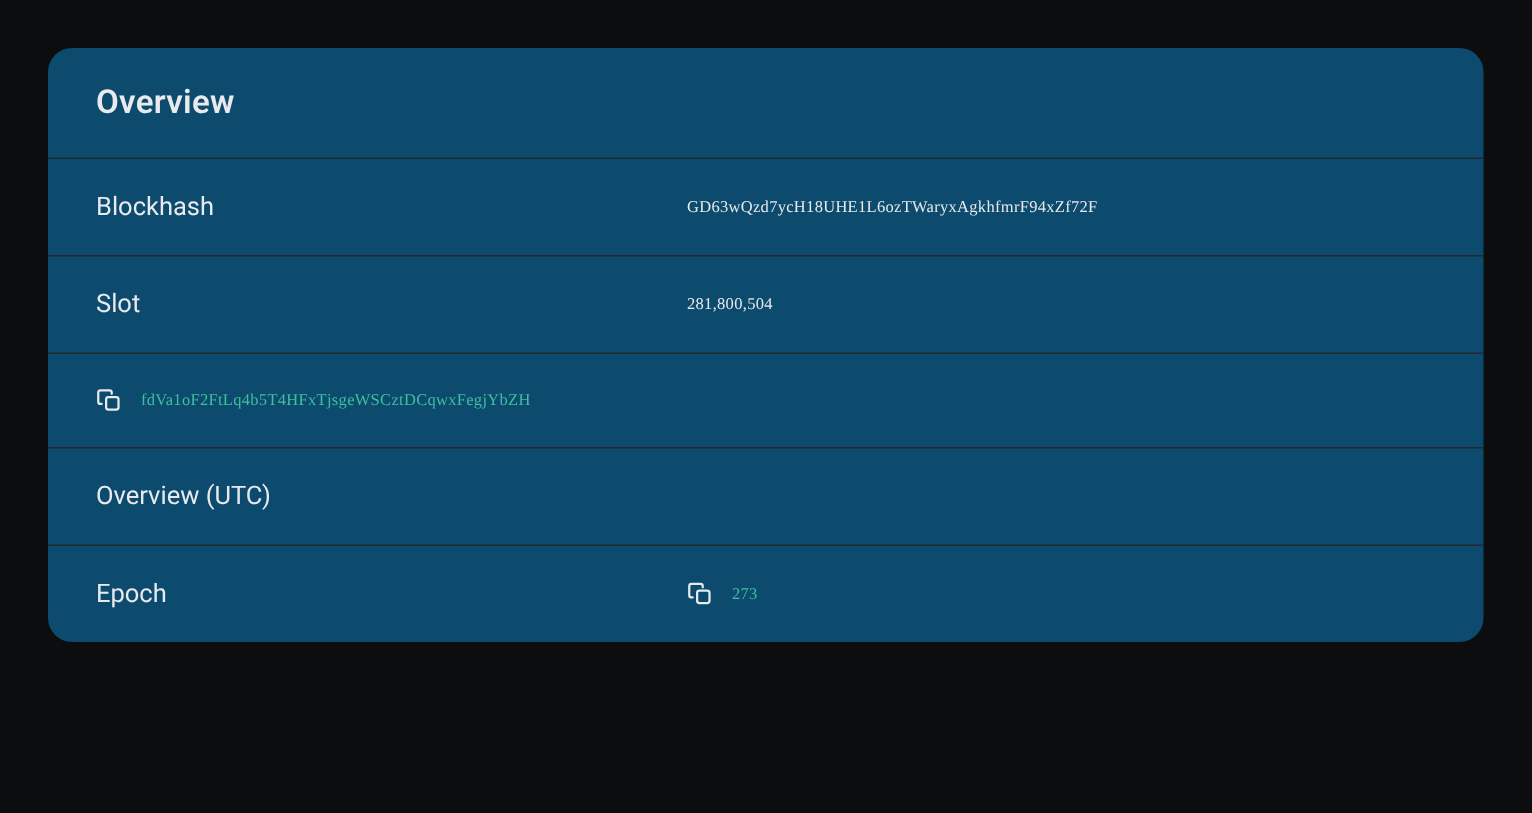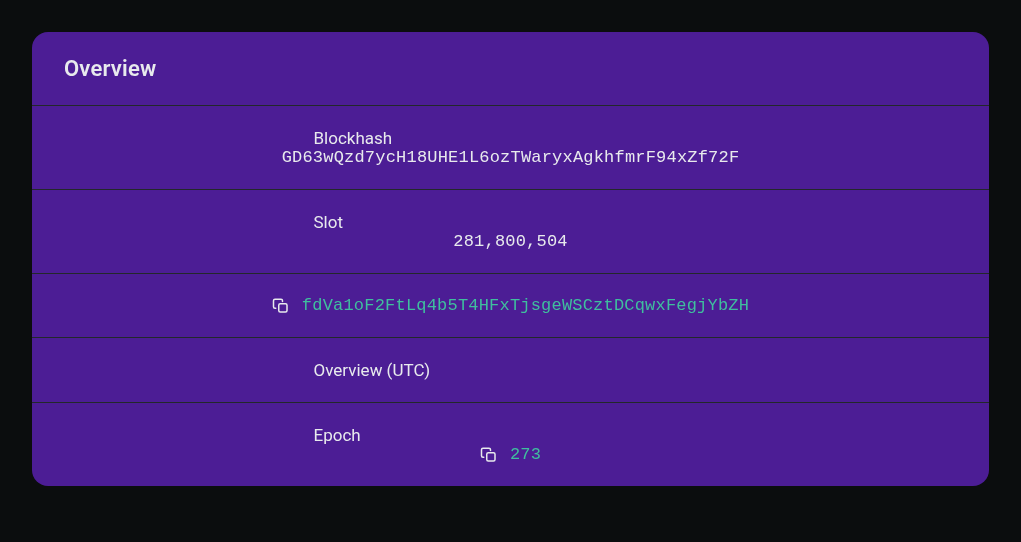--- a/index.html
+++ b/index.html
@@ -5,55 +5,53 @@
   * { box-sizing: border-box; margin: 0; padding: 0; }
   body {
     background: #0b0d0e;
     font-family: -apple-system, BlinkMacSystemFont, "Segoe UI", Roboto, Helvetica, Arial, sans-serif;
     width: 1021px;
     height: 542px;
     overflow: hidden;
     padding: 32px;
   }
   .card {
-    background: #4c1d95;
+    background: #0c4a6e;
     border-radius: 16px;
     width: 100%;
   }
   .card-header {
     padding: 24px 32px;
     border-bottom: 1px solid #23282a;
   }
   .card-title {
     color: #e8eaed;
     font-size: 22px;
     font-weight: 600;
     letter-spacing: 0.2px;
   }
   .row {
     display: flex;
-    align-items: center;
     padding: 22px 32px;
     border-bottom: 1px solid #23282a;
-    flex-direction: column;
   }
   .row:last-child { border-bottom: none; }
   .label {
     color: #e8eaed;
     font-size: 17px;
     font-weight: 400;
     width: 394px;
     flex-shrink: 0;
   }
   .value {
     display: flex;
     align-items: center;
     gap: 12px;
-    font-family: Liberation Mono, monospace;
-    font-size: 17px;
+    font-family: Liberation Serif, serif;
+    font-size: 11px;
     color: #e8eaed;
     letter-spacing: 0.2px;
   }
   .value .link {
     color: #3fbf9e;
     cursor: pointer;
   }
   .copy-icon {
     display: inline-flex;
     width: 18px;

